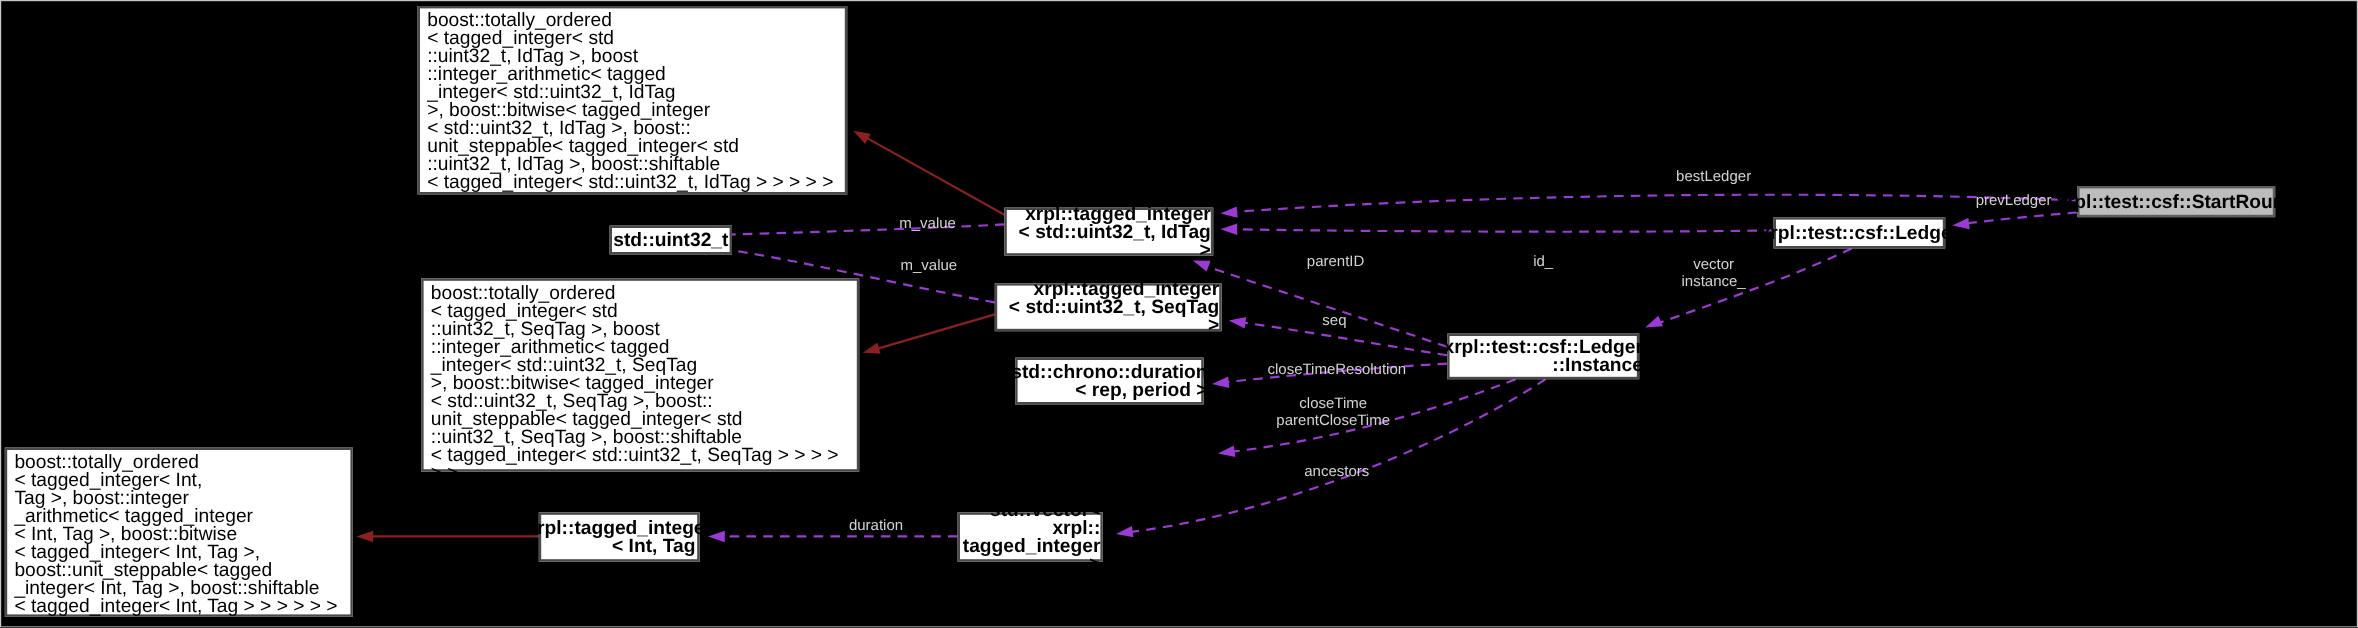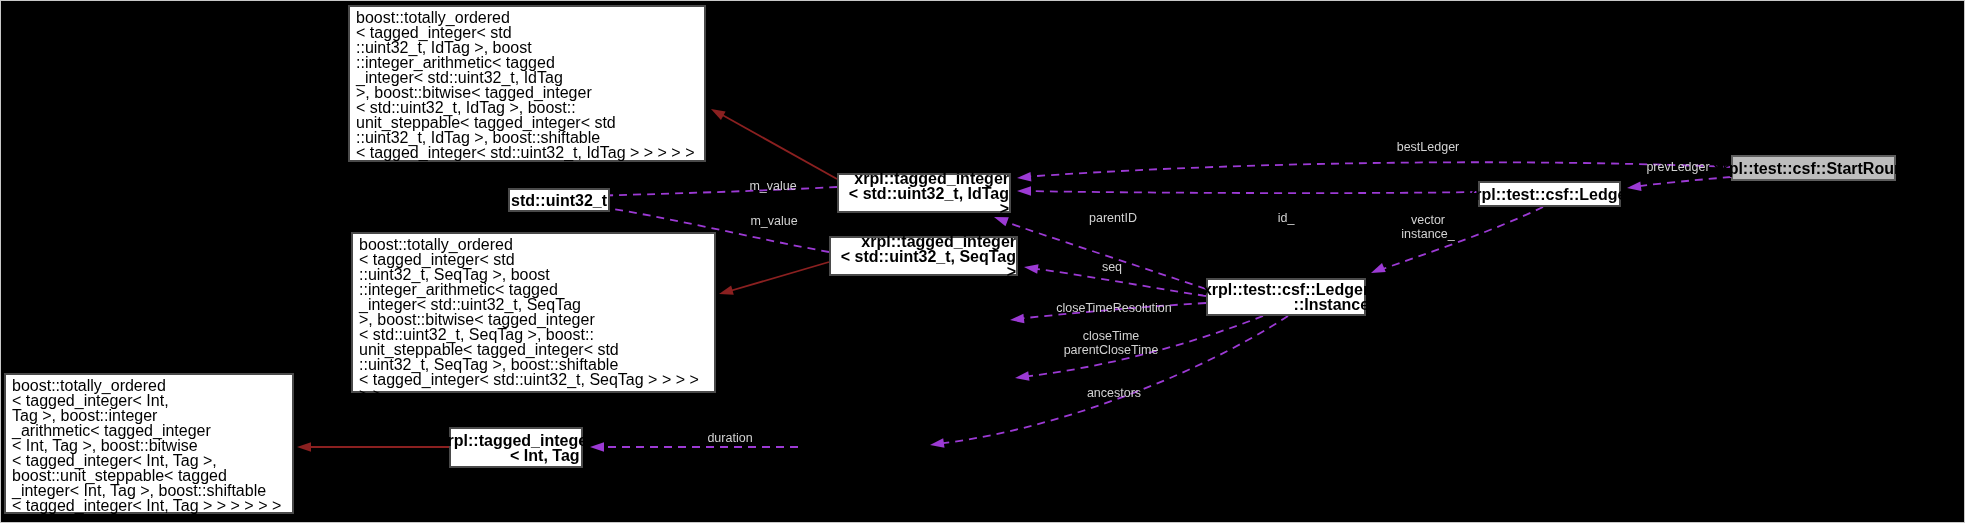--- a/index.html
+++ b/index.html
@@ -166,32 +166,36 @@
  boost::unit_steppable&lt; tagged
 _integer&lt; Int, Tag &gt;, boost::shiftable
 &lt; tagged_integer&lt; Int, Tag &gt; &gt; &gt; &gt; &gt; &gt;</div>
 
   <div class="node small" style="left:836px;top:172px;width:174px;height:40px;">xrpl::tagged_integer
 &lt; std::uint32_t, IdTag &gt;</div>
 
   <div class="node small" style="left:828px;top:235px;width:189px;height:40px;">xrpl::tagged_integer
 &lt; std::uint32_t, SeqTag &gt;</div>
 
+  <div class="node small" style="left:845px;top:297px;width:157px;height:39px;">std::chrono::duration
+&lt; rep, period &gt;</div>
 
 
   <div class="node small" style="left:1205px;top:277px;width:160px;height:38px;">xrpl::test::csf::Ledger
 ::Instance</div>
 
   <div class="node small" style="left:1477px;top:180px;width:143px;height:26px;">xrpl::test::csf::Ledger</div>
 
   <div class="node small current" style="left:1730px;top:154px;width:165px;height:26px;">xrpl::test::csf::StartRound</div>
 
   <div class="node small" style="left:448px;top:426px;width:134px;height:41px;">xrpl::tagged_integer
 &lt; Int, Tag &gt;</div>
 
+  <div class="node small" style="left:797px;top:426px;width:121px;height:41px;">std::vector&lt; xrpl::
+tagged_integer &gt;</div>
 
   <div class="edge-label" style="left:772px;top:178px;">m_value</div>
   <div class="edge-label" style="left:773px;top:213px;">m_value</div>
   <div class="edge-label" style="left:1427px;top:139px;">bestLedger</div>
   <div class="edge-label" style="left:1677px;top:159px;">prevLedger</div>
   <div class="edge-label" style="left:1285px;top:174px;margin-top:36px;">id_</div>
   <div class="edge-label" style="left:1427px;top:212px;">vector
 instance_</div>
   <div class="edge-label" style="left:1112px;top:210px;">parentID</div>
   <div class="edge-label" style="left:1111px;top:259px;">seq</div>

